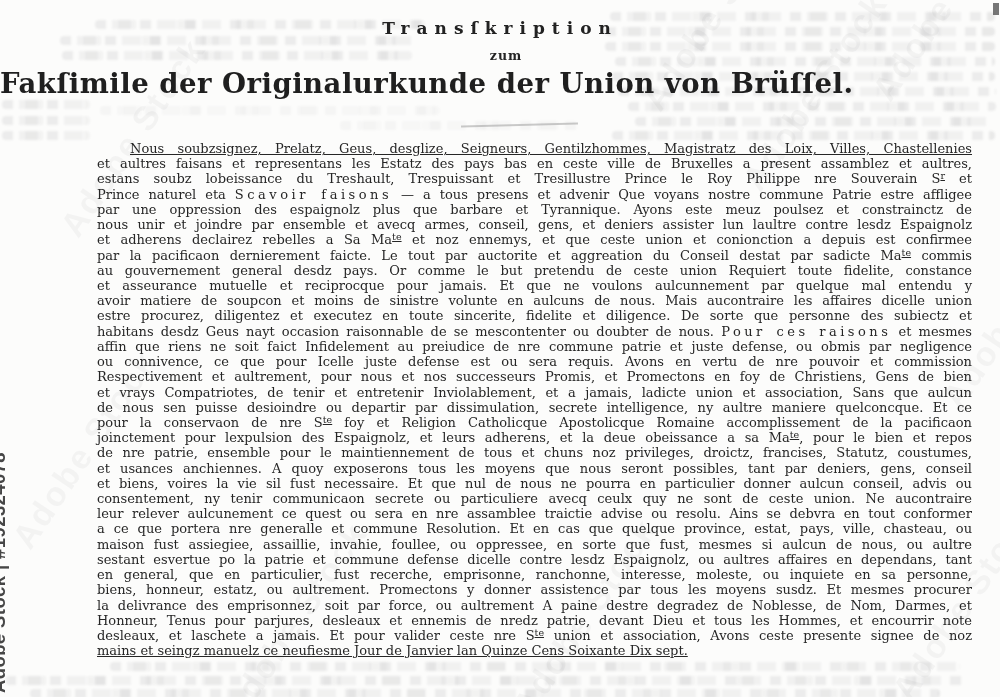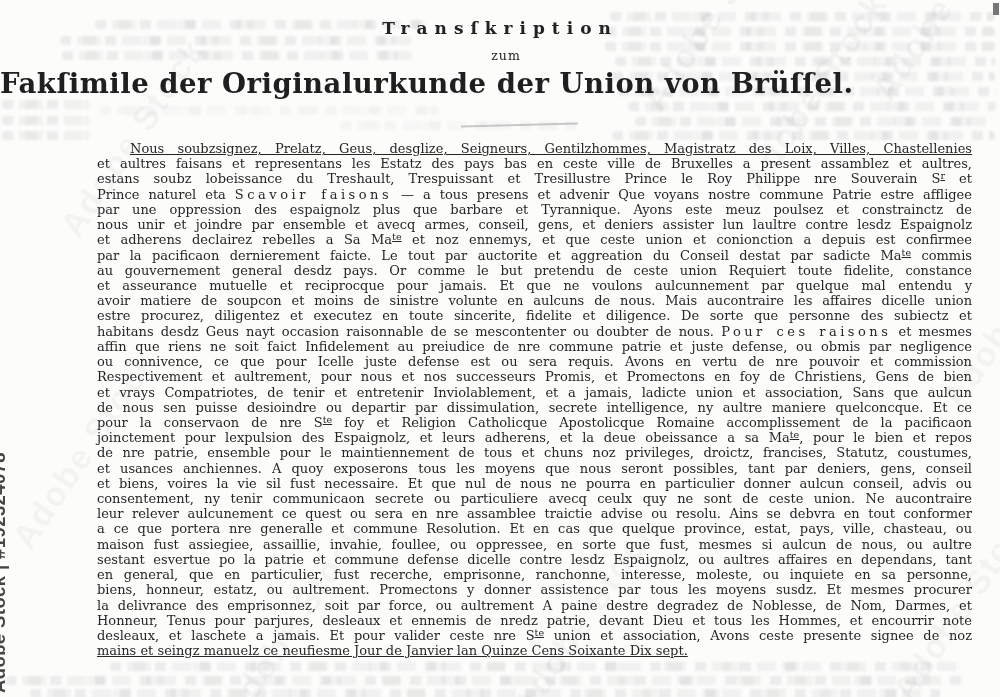--- a/index.html
+++ b/index.html
@@ -5,21 +5,21 @@
   html,body{margin:0;padding:0;background:#e9e9e9;}
   .page{
     position:relative;width:1000px;height:697px;overflow:hidden;
     background:#fcfcfb;
     font-family:"DejaVu Serif","Liberation Serif",serif;
   }
   
   .t1{position:absolute;top:18px;left:0;right:0;text-align:center;
       font-size:17px;font-weight:700;letter-spacing:7px;color:#222;}
   .t2{position:absolute;top:48px;left:12px;right:0;text-align:center;
-      font-size:12.5px;font-weight:400;letter-spacing:1px;color:#242424;}
+      font-size:12.5px;font-weight:700;letter-spacing:1px;color:#242424;}
   .t3{position:absolute;top:67px;left:0;right:0;text-align:left;
       font-size:27.5px;font-weight:700;letter-spacing:.5px;color:#1f1f1f;}
   .divider{position:absolute;top:124px;left:461px;width:117px;height:2px;
       background:#a0a0a0;opacity:.55;transform:rotate(-1.5deg);filter:blur(.3px);}
   
   .body-text{
     position:absolute;left:97px;top:141px;width:875px;
     font-size:13px;line-height:15.22px;color:#262626;
     text-rendering:optimizeLegibility;
   }

